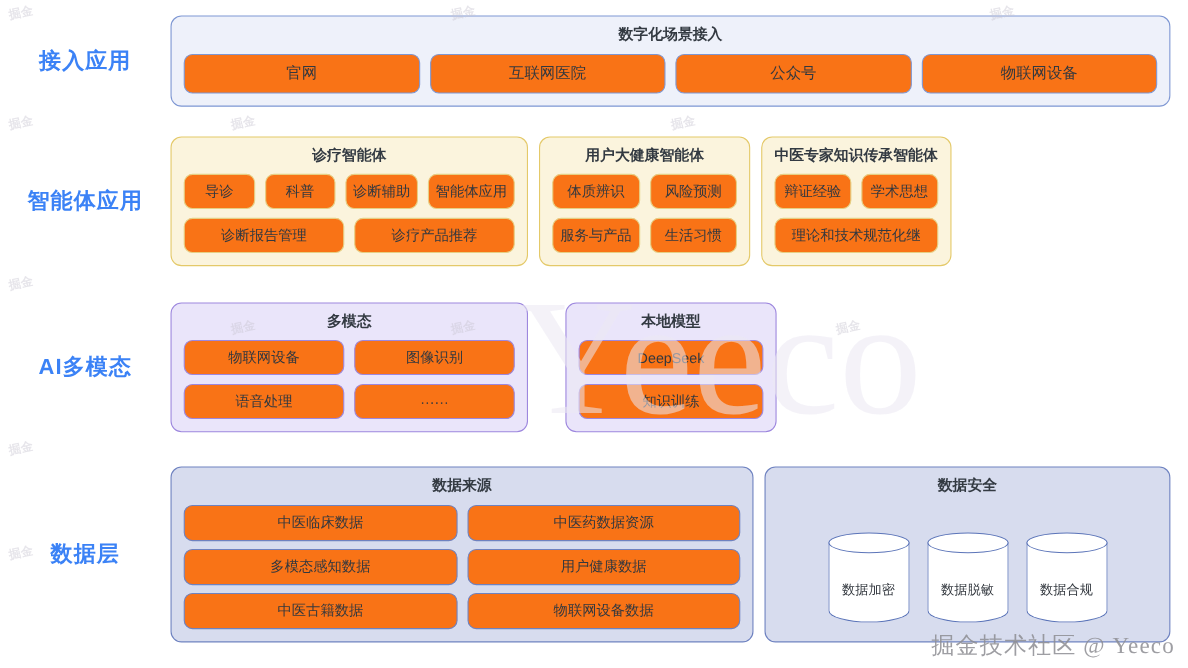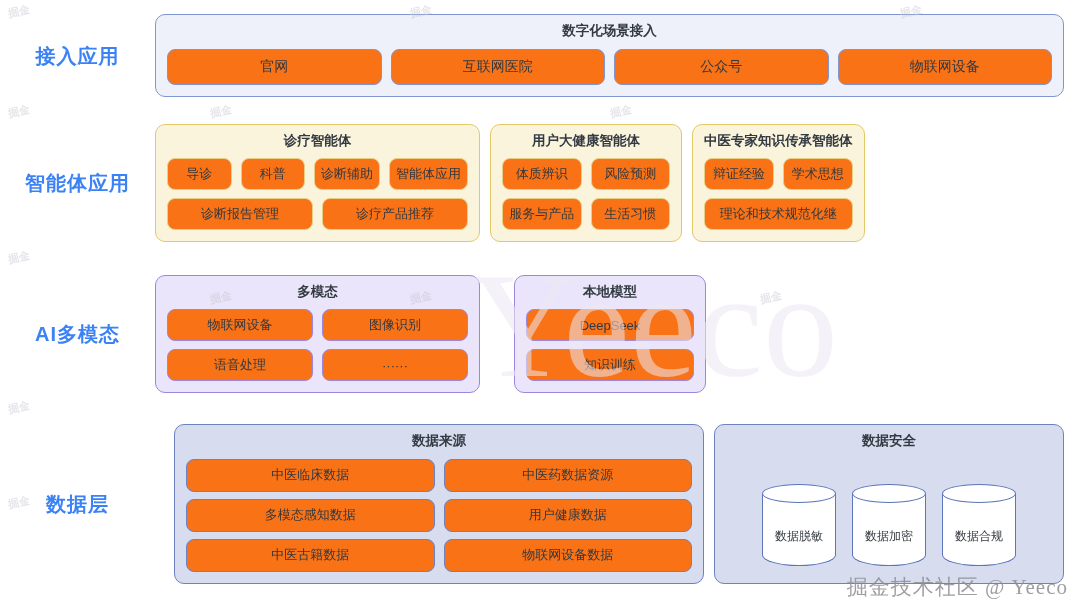--- a/index.html
+++ b/index.html
@@ -124,21 +124,21 @@
   .p-local { flex: 0 0 192px; margin-left: 24px; }
   .p-kb    { flex: 1; }
 
   
   .row-data { height: 190px; }
   .panel-indigo {
     background: #d7dcee;
     border-color: #6e82c0;
   }
   .panel-indigo .chip { border-color: #6e82c0; }
-  .p-source { flex: 0 0 530px; margin-left: 19px; }
+  .p-source { flex: 0 0 530px; }
   .p-sec    { flex: 1; }
   .p-source .chip { height: 33px; }
   .p-source .panel-rows { gap: 7px; }
 
   
   .cyl-row {
     display: flex;
     justify-content: center;
     align-items: flex-end;
     gap: 16px;
@@ -343,26 +343,26 @@
           </div>
         </div>
       </div>
 
       <div class="panel panel-indigo p-sec">
         <div class="panel-title">数据安全</div>
         <div class="cyl-row">
           <div class="cyl">
             <div class="cyl-body"></div>
             <div class="cyl-top"></div>
-            <div class="cyl-label">数据脱敏</div>
+            <div class="cyl-label">数据加密</div>
           </div>
           <div class="cyl">
             <div class="cyl-body"></div>
             <div class="cyl-top"></div>
-            <div class="cyl-label">数据加密</div>
+            <div class="cyl-label">数据脱敏</div>
           </div>
           <div class="cyl">
             <div class="cyl-body"></div>
             <div class="cyl-top"></div>
             <div class="cyl-label">数据合规</div>
           </div>
         </div>
       </div>
 
     </div>

